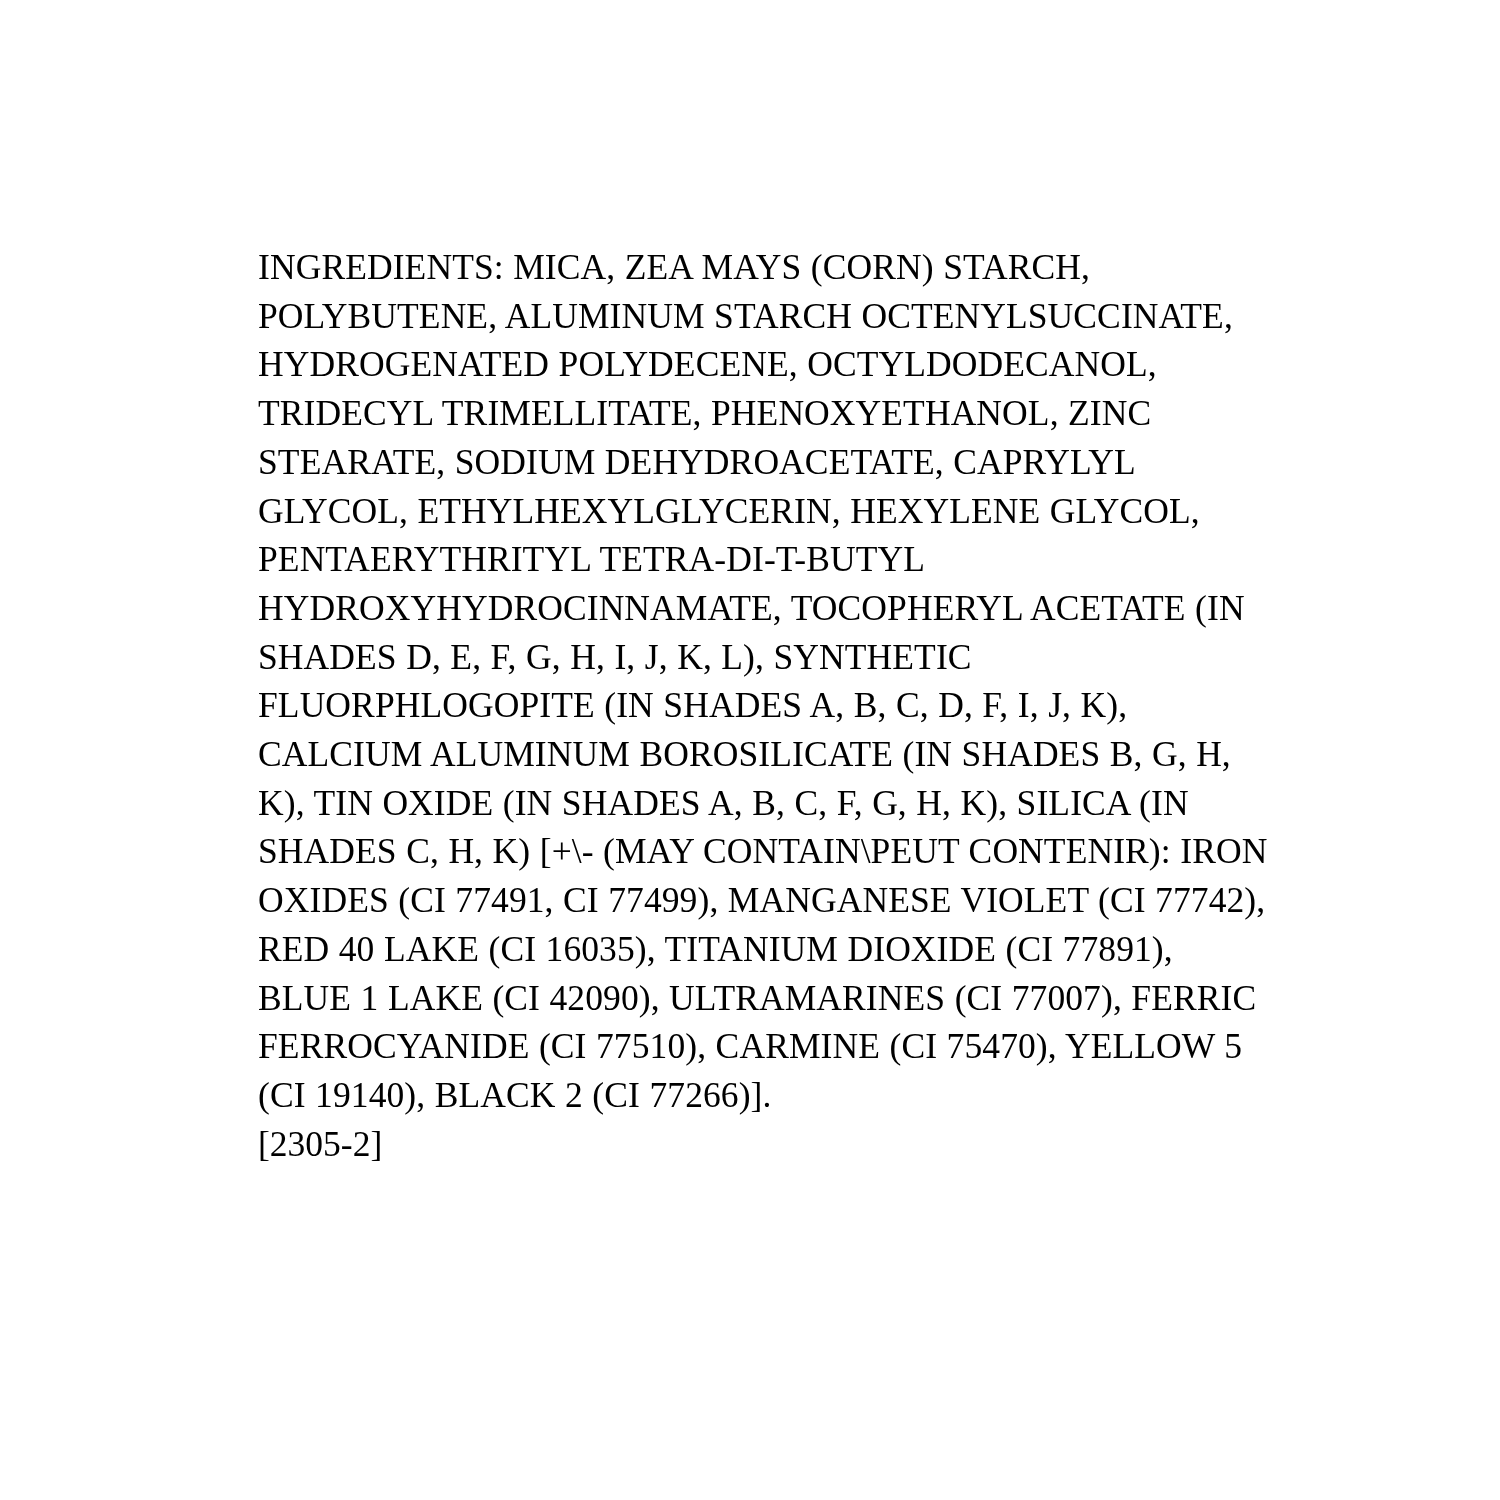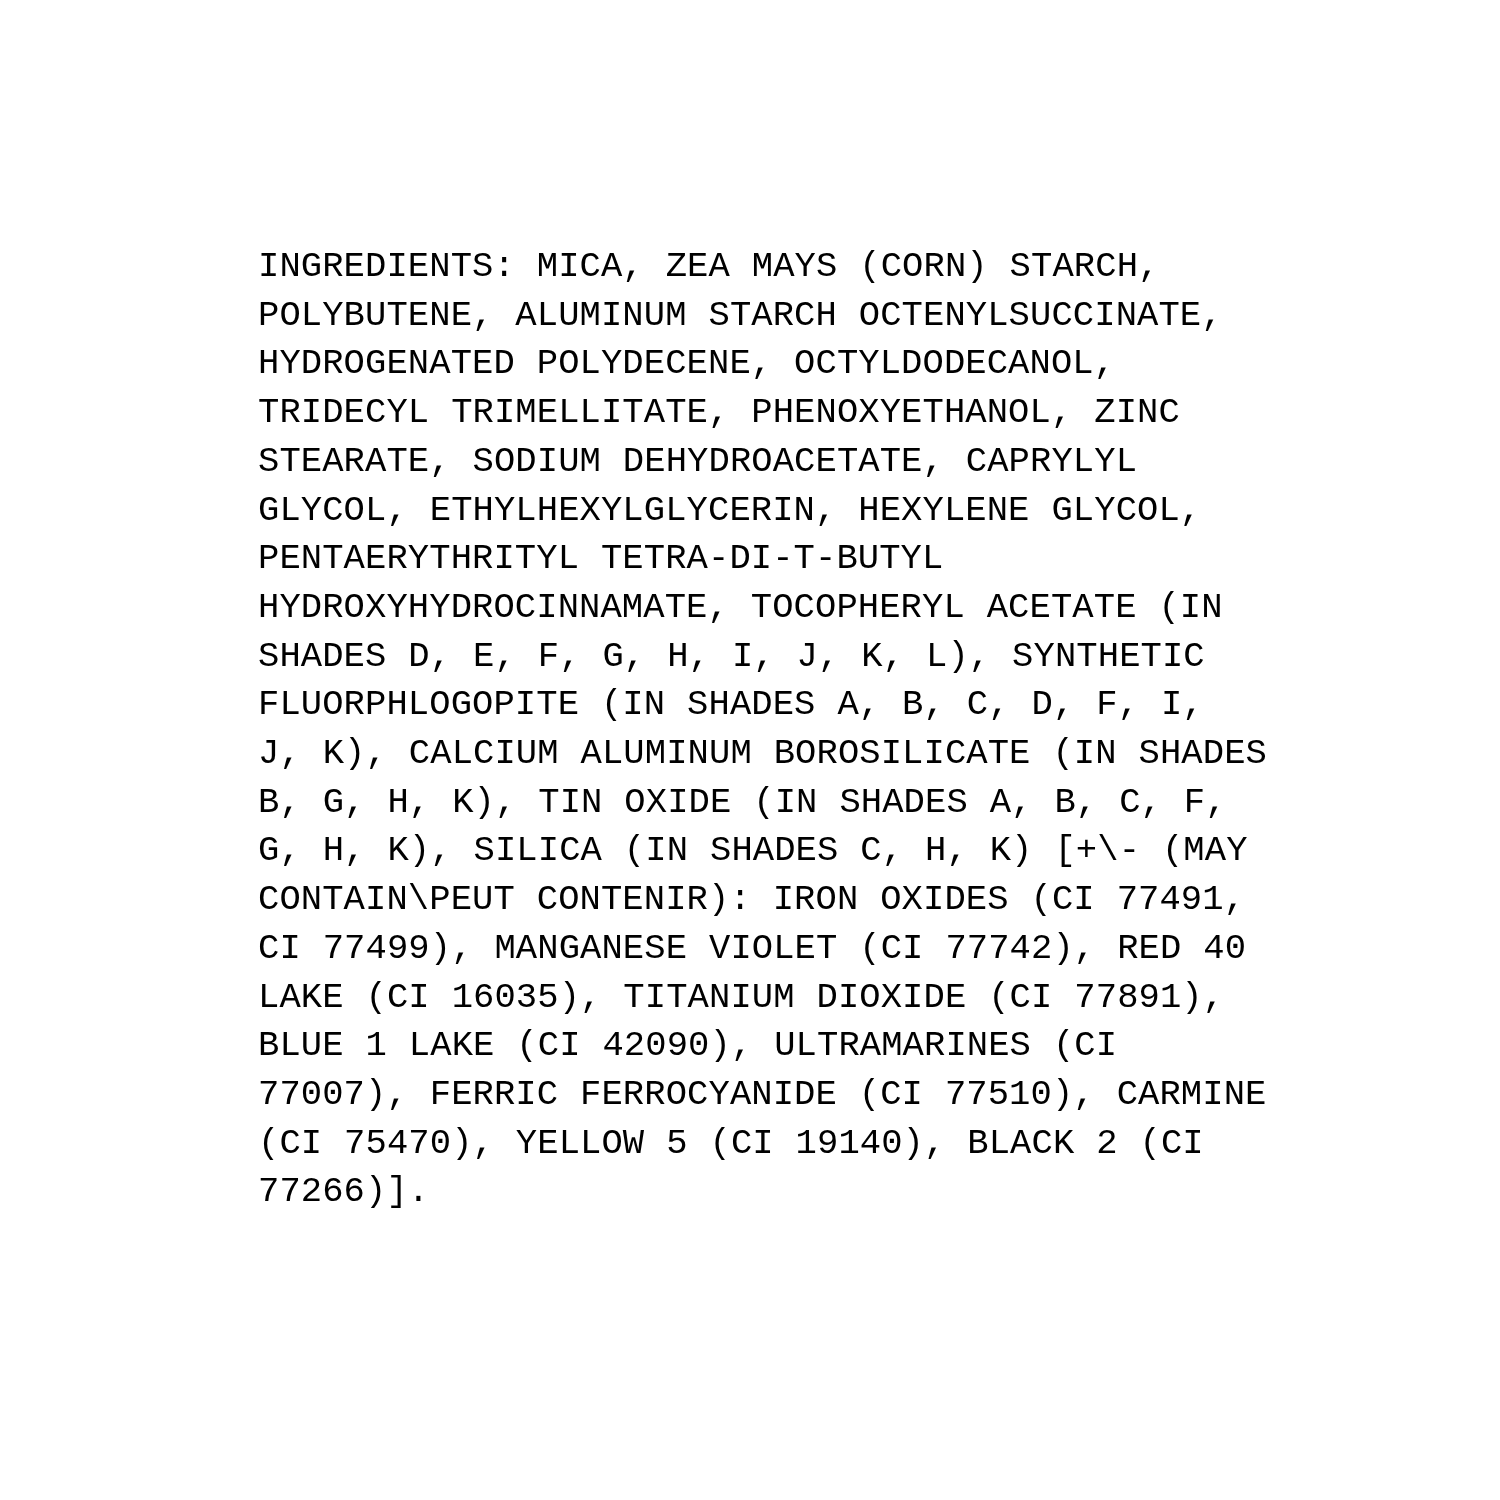--- a/index.html
+++ b/index.html
@@ -26,28 +26,28 @@
     top: 243px;
     width: 1010px;
   }
   .ingredients-text {
     font-size: 35.5px;
     line-height: 48.7px;
     letter-spacing: 0.1px;
     text-align: left;
     word-spacing: 0.5px;
     white-space: normal;
-    font-family: Liberation Mono, monospace;
   }
   .batch-code {
     font-size: 35.5px;
     line-height: 48.7px;
     margin-top: 0px;
   }
 </style>
 </head>
 <body>
 
 <div class="page">
   <div class="ingredients-block">
     <div class="ingredients-text">INGREDIENTS: MICA, ZEA MAYS (CORN) STARCH, POLYBUTENE, ALUMINUM STARCH OCTENYLSUCCINATE, HYDROGENATED POLYDECENE, OCTYLDODECANOL, TRIDECYL TRIMELLITATE, PHENOXYETHANOL, ZINC STEARATE, SODIUM DEHYDROACETATE, CAPRYLYL GLYCOL, ETHYLHEXYLGLYCERIN, HEXYLENE GLYCOL, PENTAERYTHRITYL TETRA-DI-T-BUTYL HYDROXYHYDROCINNAMATE, TOCOPHERYL ACETATE (IN SHADES D, E, F, G, H, I, J, K, L), SYNTHETIC FLUORPHLOGOPITE (IN SHADES A, B, C, D, F, I, J, K), CALCIUM ALUMINUM BOROSILICATE (IN SHADES B, G, H, K), TIN OXIDE (IN SHADES A, B, C, F, G, H, K), SILICA (IN SHADES C, H, K) [+\- (MAY CONTAIN\PEUT CONTENIR): IRON OXIDES (CI 77491, CI 77499), MANGANESE VIOLET (CI 77742), RED 40 LAKE (CI 16035), TITANIUM DIOXIDE (CI 77891), BLUE 1 LAKE (CI 42090), ULTRAMARINES (CI 77007), FERRIC FERROCYANIDE (CI 77510), CARMINE (CI 75470), YELLOW 5 (CI 19140), BLACK 2 (CI 77266)].</div>
+    <div class="batch-code">[2305-2]</div>
   </div>
 </div>
 
 </body></html>

